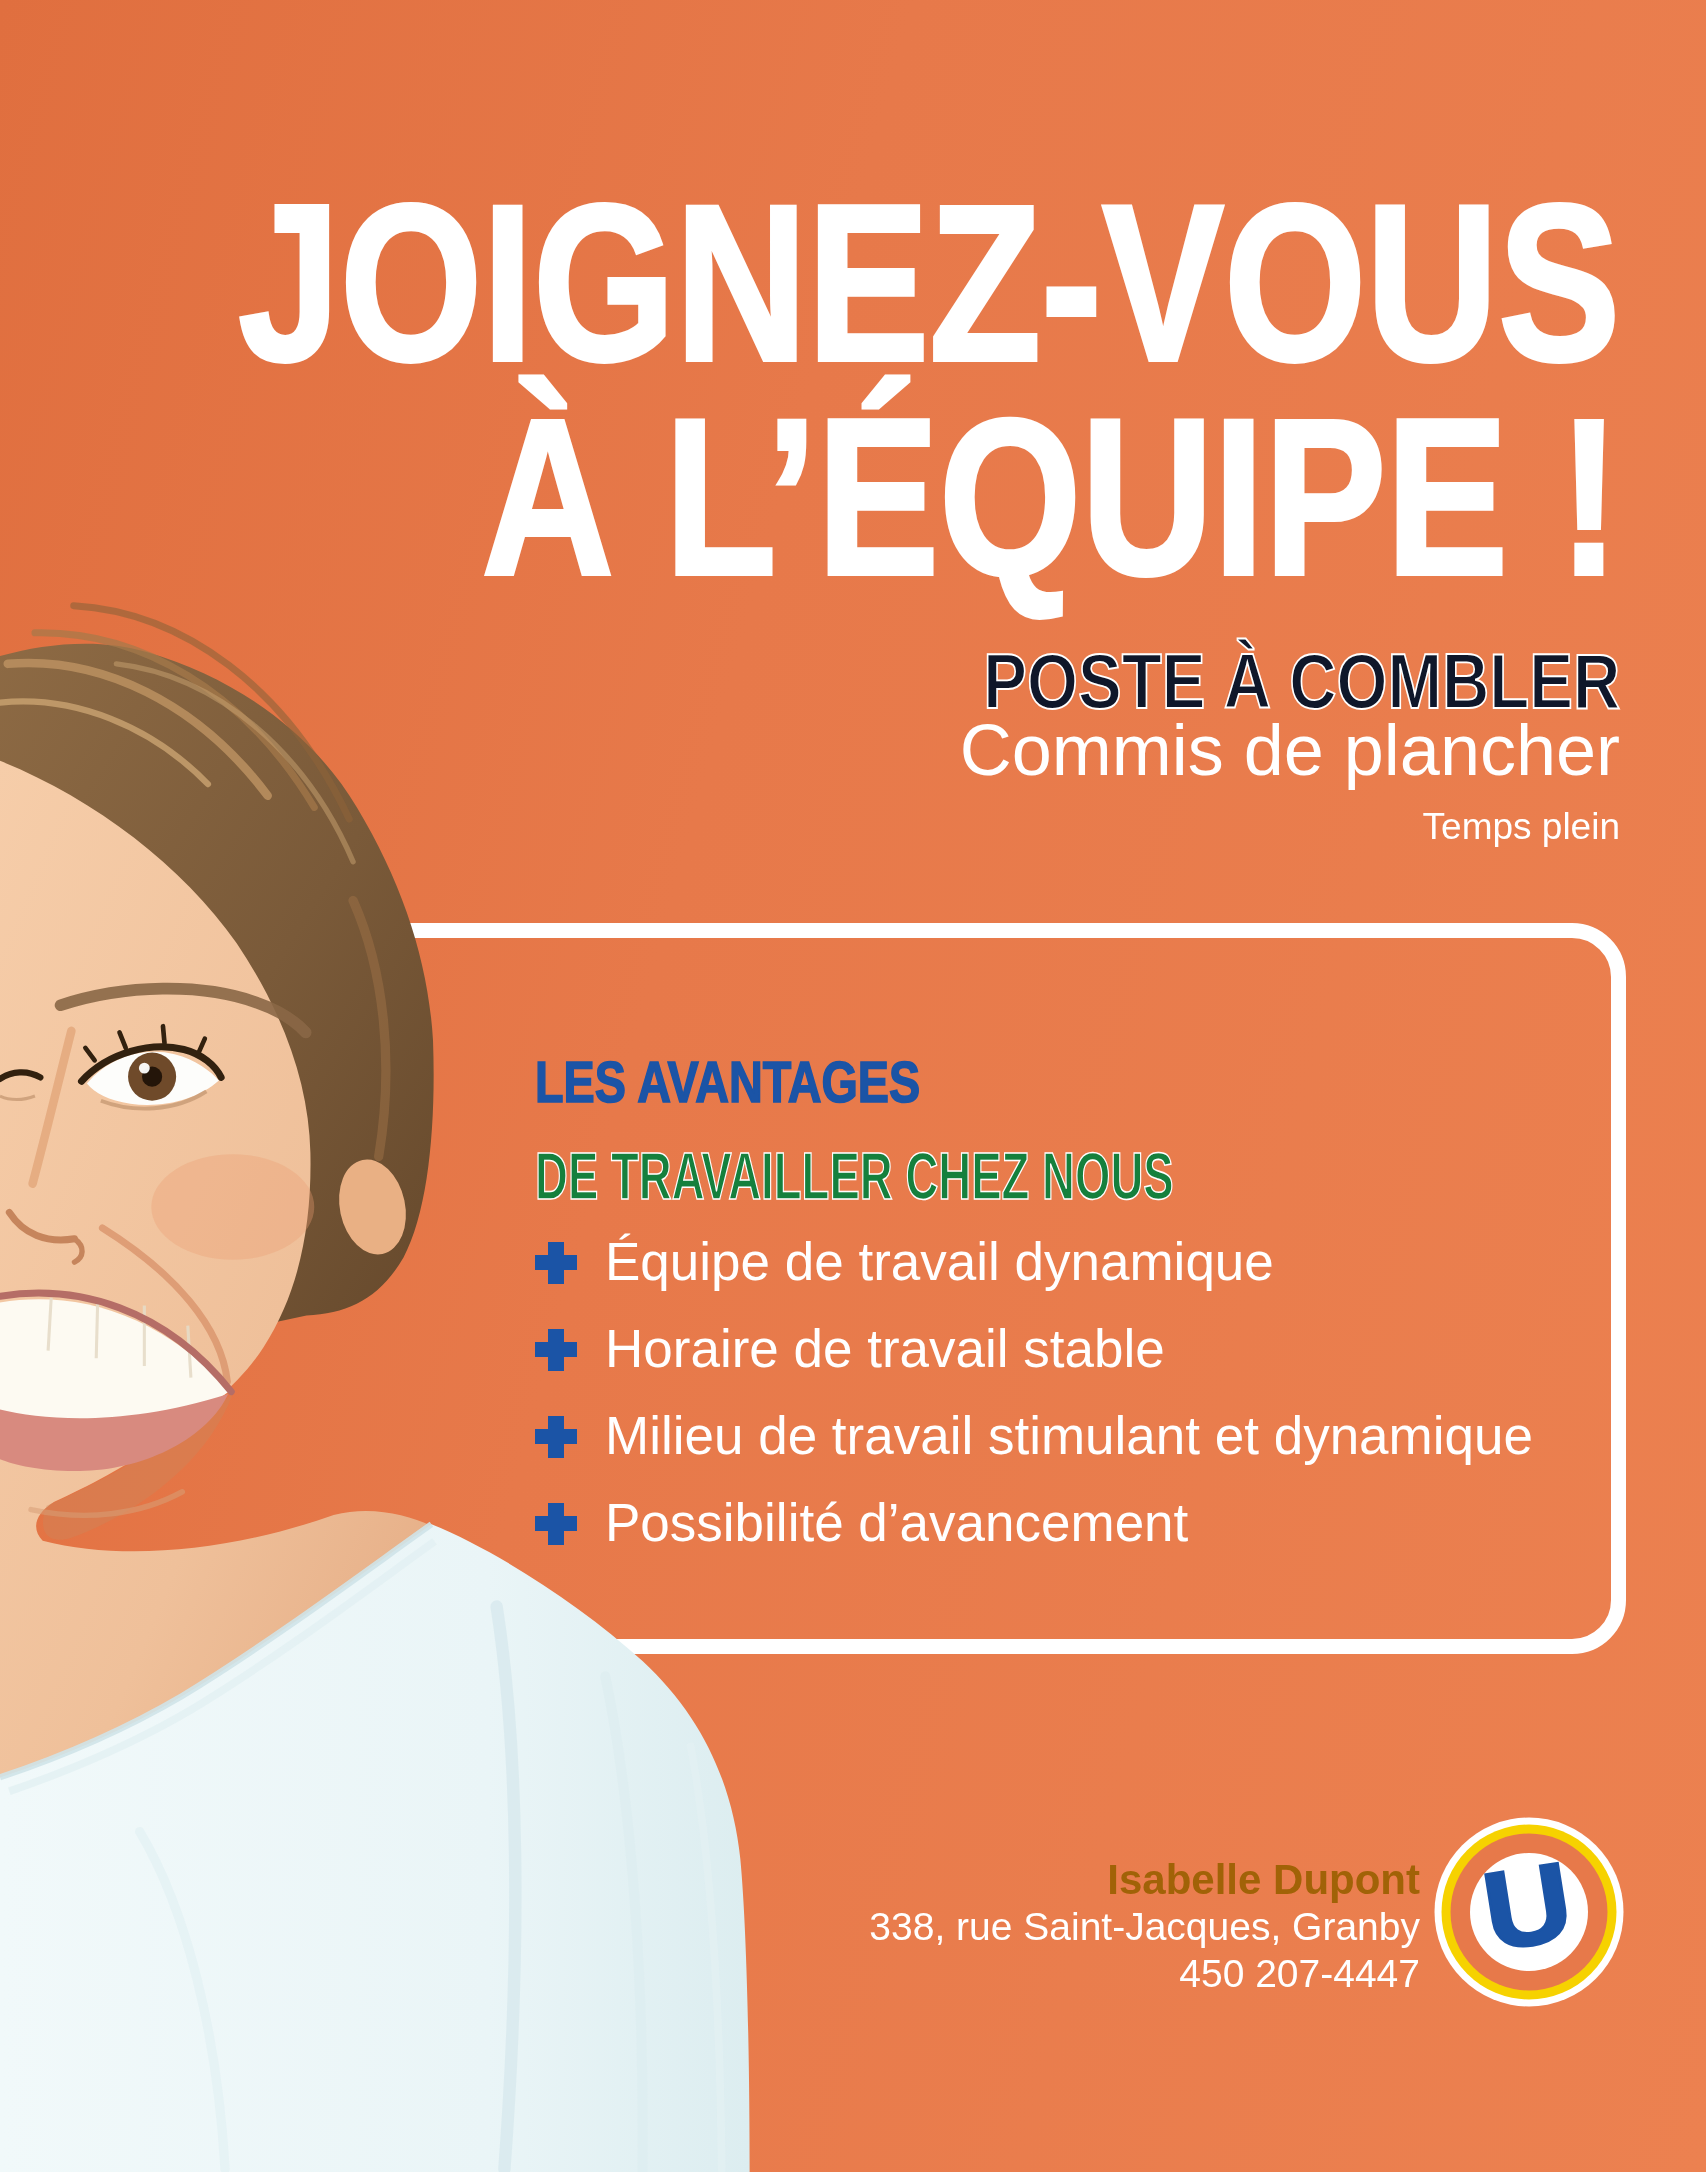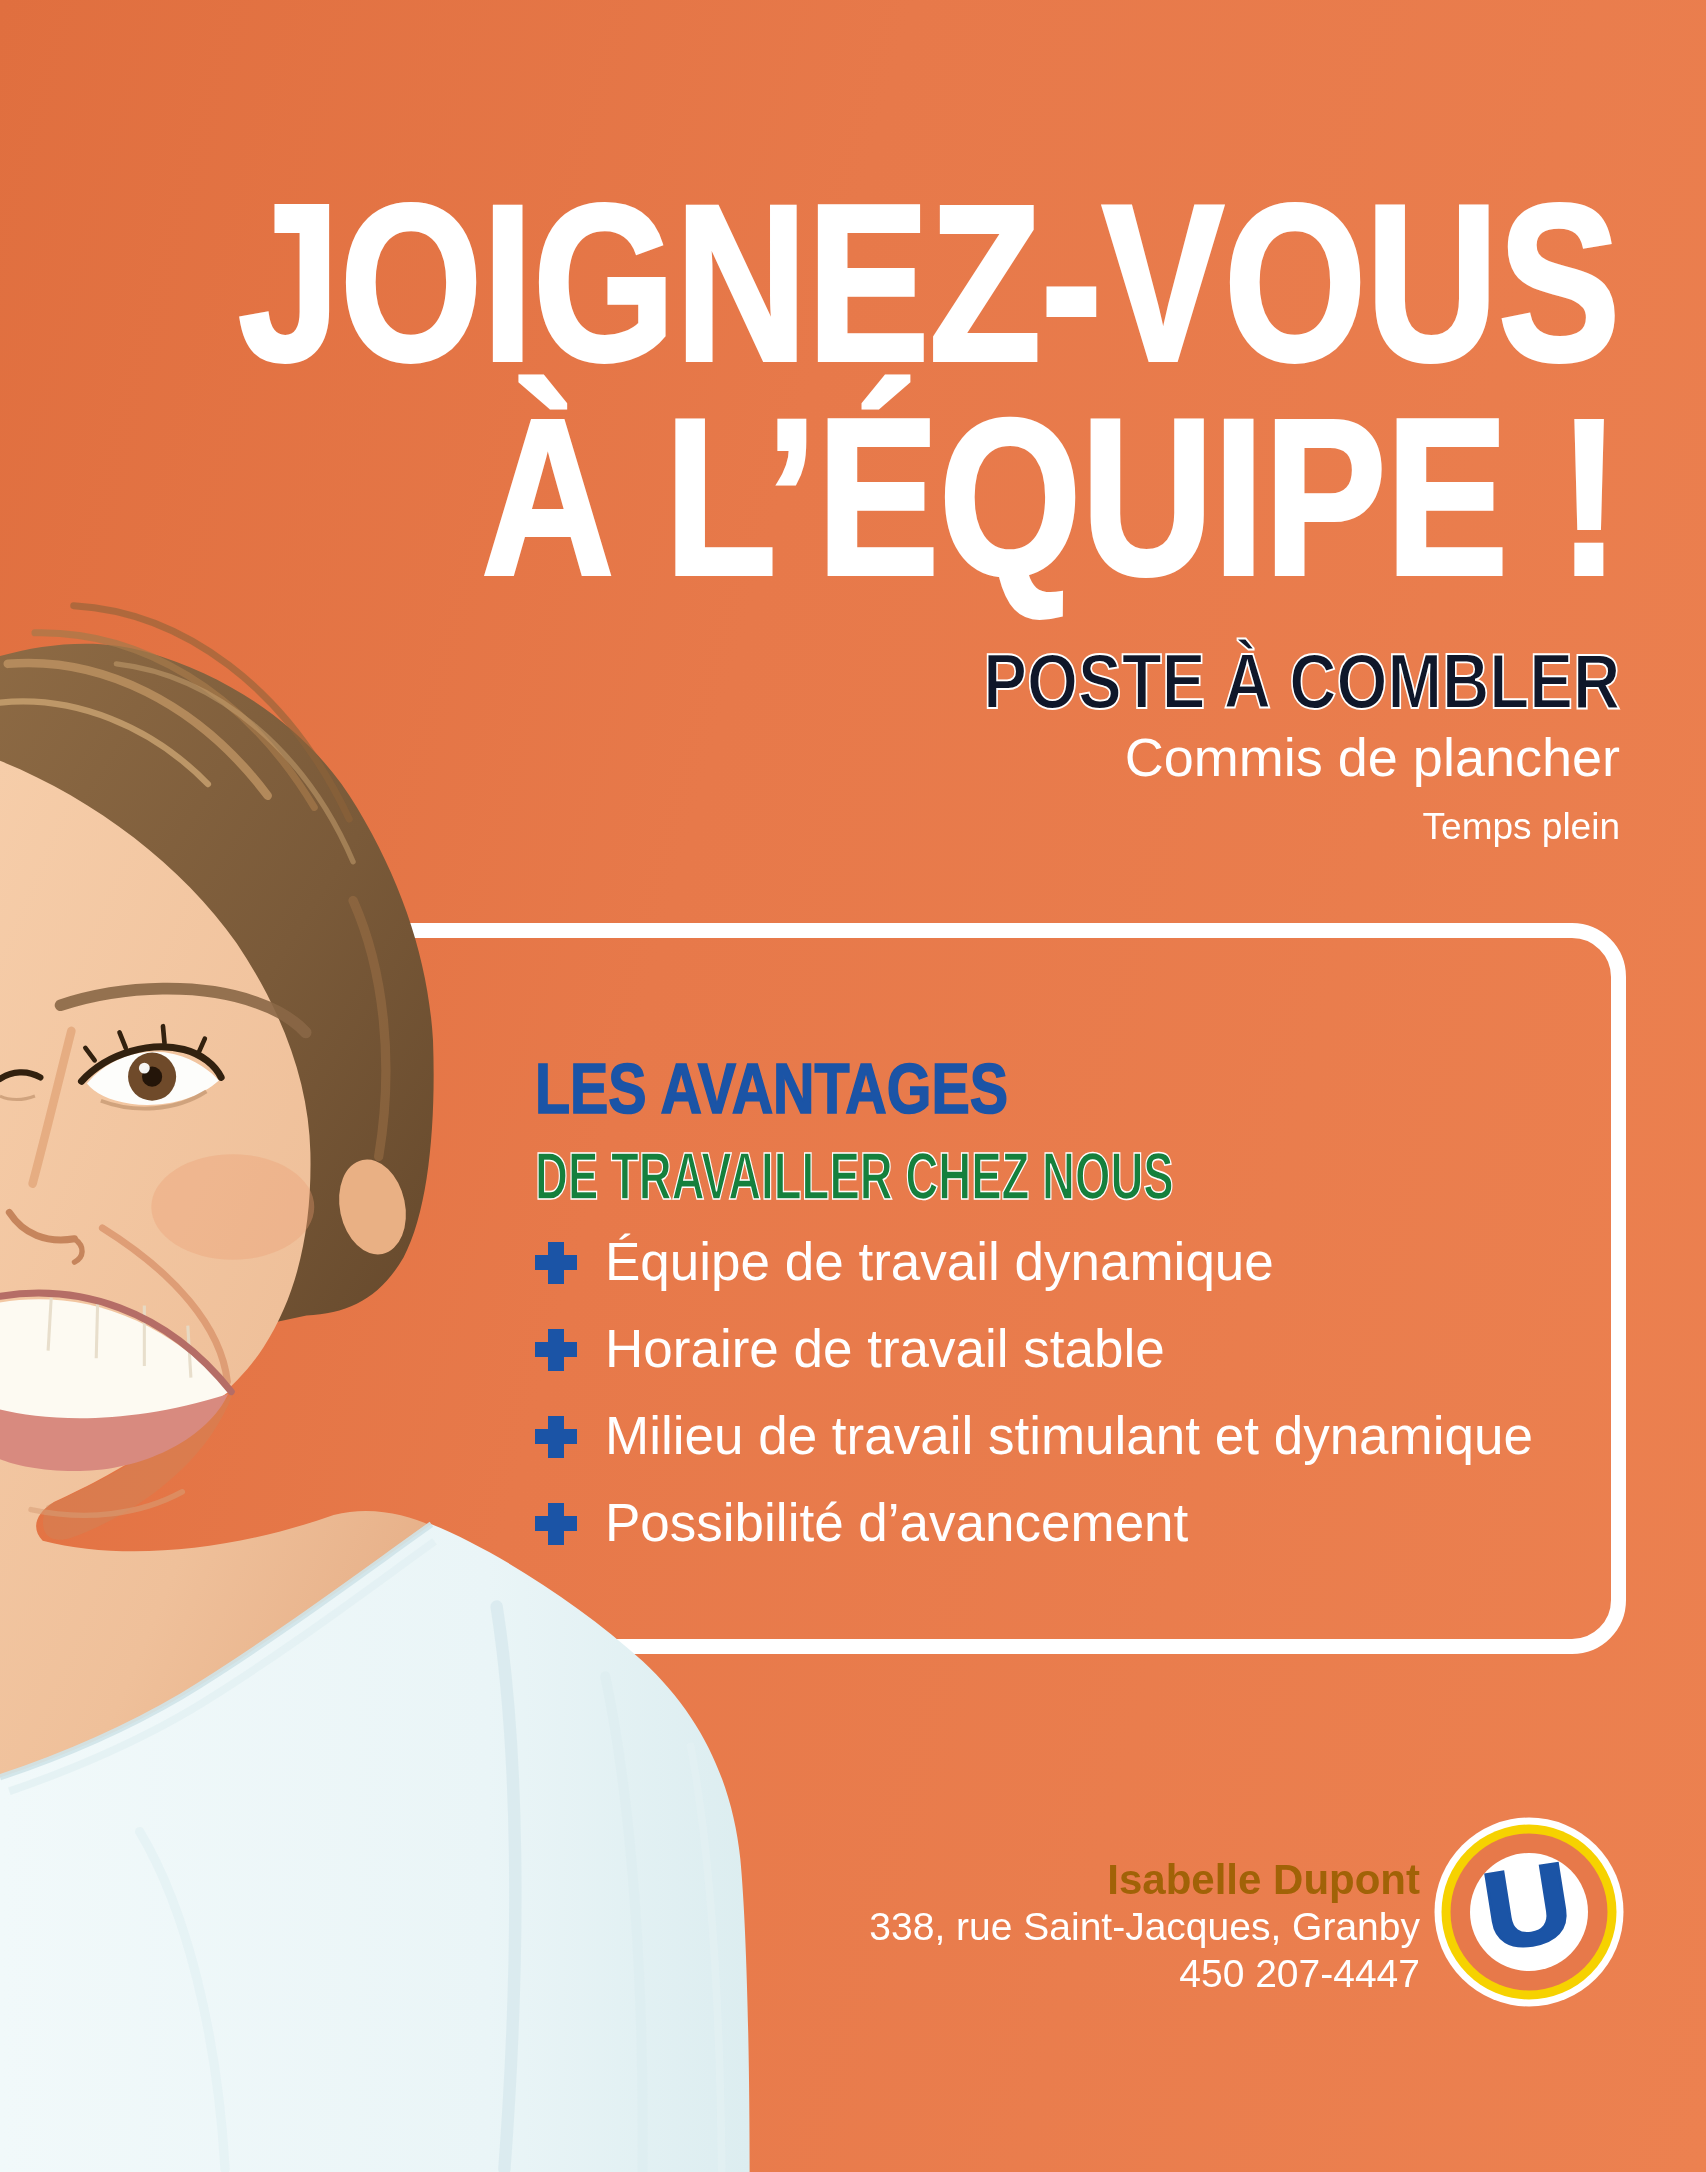--- a/index.html
+++ b/index.html
@@ -21,29 +21,29 @@
     -webkit-text-stroke:3.9px #fff;}
   #h1a{top:171px;}
   #h1b{top:385px;text-align:right;}
   
   .poste{
     right:87px;top:642px;color:#0f172a;font-weight:bold;font-size:78px;line-height:1;
     white-space:nowrap;
   }
   .poste .sq{display:inline-block;transform:scaleX(.84);transform-origin:100% 50%;
     -webkit-text-stroke:1.9px #fff;}
-  .jobtitle{right:87px;top:730px;color:#fff;font-size:54px;line-height:1;white-space:nowrap;font-weight:400;}
+  .jobtitle{right:87px;top:714px;color:#fff;font-size:72px;line-height:1;white-space:nowrap;font-weight:400;}
   .schedule{right:87px;top:808px;color:#fff;font-size:37px;line-height:1;white-space:nowrap;font-weight:400;}
   
   .benefits-box{
     left:-155px;top:923px;width:1781px;height:731px;box-sizing:border-box;
     border:15.5px solid #fff;border-radius:54px;background:transparent;
   }
   .avantages-title{
-    left:535px;top:1054px;font-size:70px;line-height:1;font-weight:bold;color:var(--blue);
+    left:535px;top:1054px;font-size:57px;line-height:1;font-weight:bold;color:var(--blue);
     white-space:nowrap;
   }
   .avantages-title .sq{display:inline-block;transform:scaleX(.82);transform-origin:0 50%;
     -webkit-text-stroke:1.6px var(--blue);}
   .avantages-sub{
     left:535px;top:1142px;font-size:67px;line-height:1;font-weight:bold;color:#15803d;white-space:nowrap;
   }
   .avantages-sub .sq{display:inline-block;transform:scaleX(.68);transform-origin:0 50%;
     -webkit-text-stroke:1.6px #fff;}
   .benefit-list{left:535px;top:1210px;width:1086px;}

